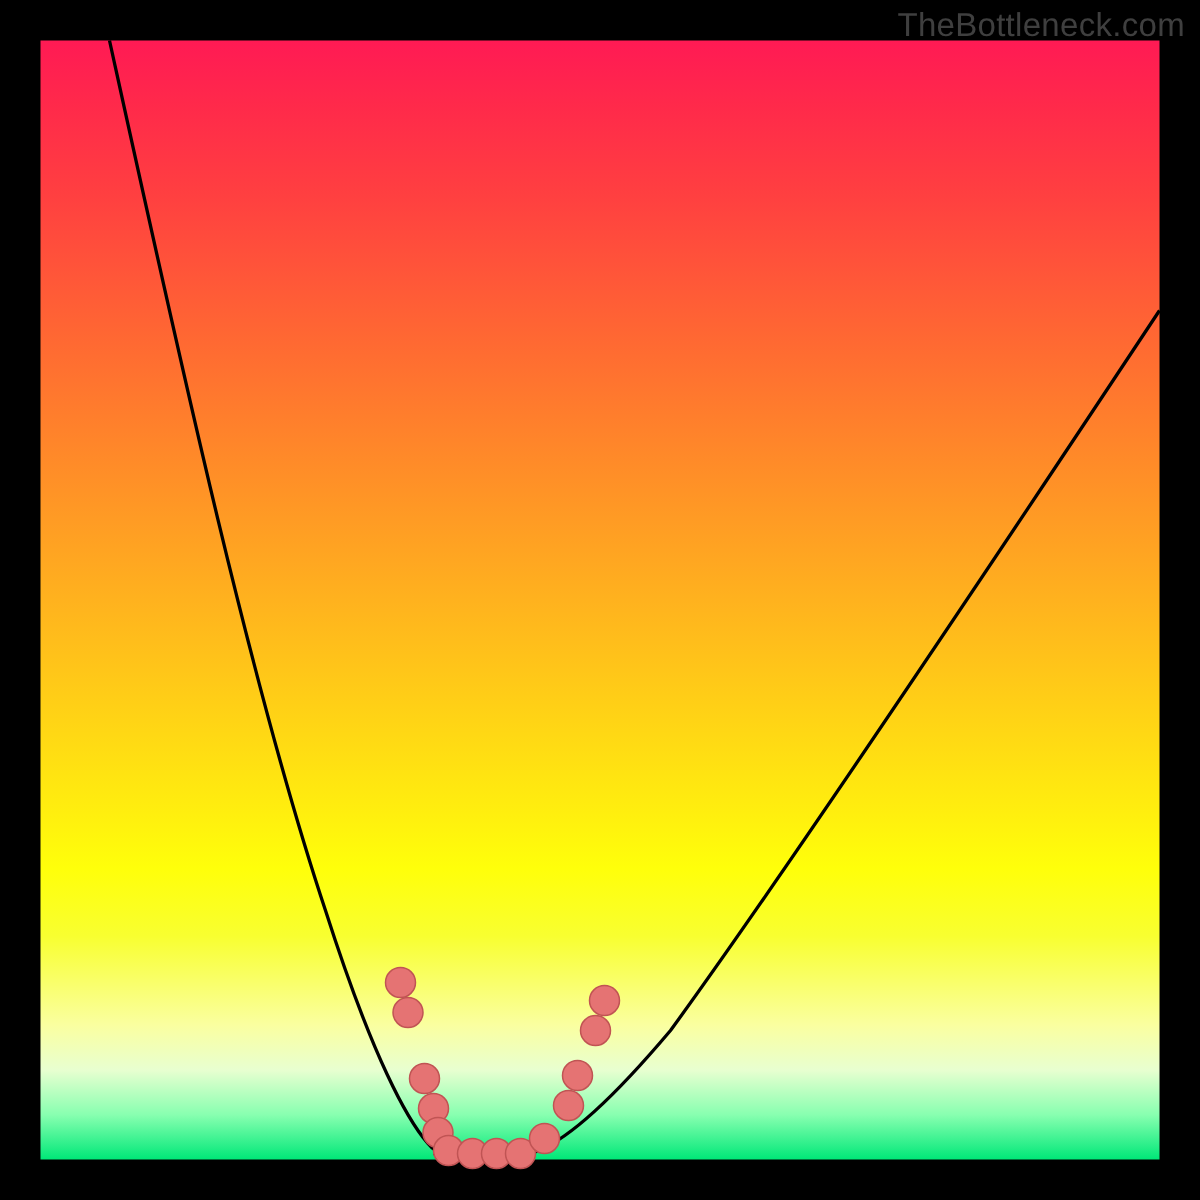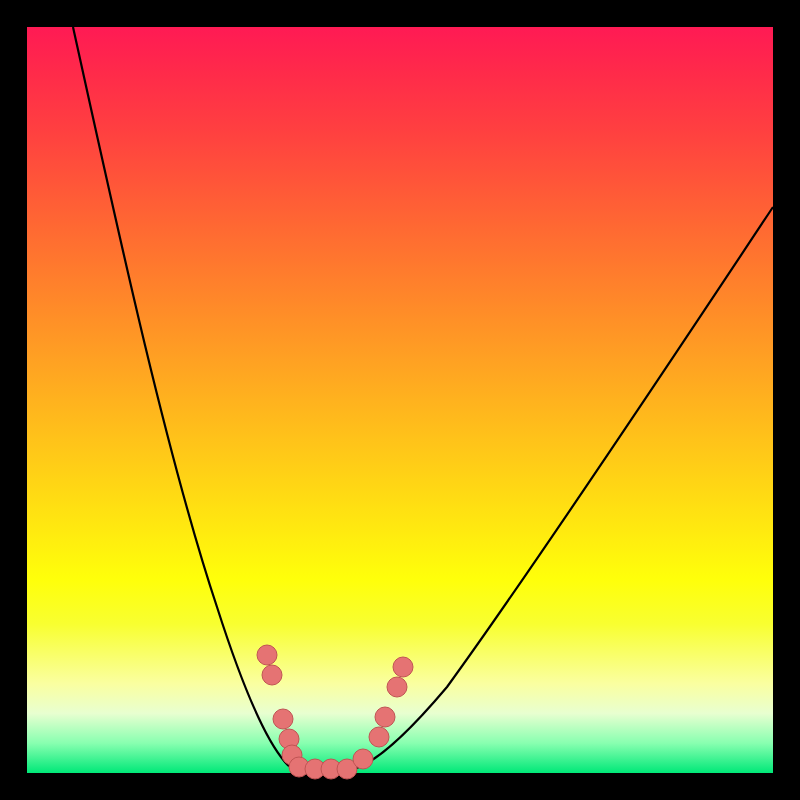--- a/index.html
+++ b/index.html
@@ -83,13 +83,14 @@
         <circle cx="304" cy="742" r="10" fill="#e57373" stroke="#c05454" stroke-width="1"></circle>
         <circle cx="320" cy="742" r="10" fill="#e57373" stroke="#c05454" stroke-width="1"></circle>
         <circle cx="336" cy="732" r="10" fill="#e57373" stroke="#c05454" stroke-width="1"></circle>
         <circle cx="352" cy="710" r="10" fill="#e57373" stroke="#c05454" stroke-width="1"></circle>
         <circle cx="358" cy="690" r="10" fill="#e57373" stroke="#c05454" stroke-width="1"></circle>
         <circle cx="370" cy="660" r="10" fill="#e57373" stroke="#c05454" stroke-width="1"></circle>
         <circle cx="376" cy="640" r="10" fill="#e57373" stroke="#c05454" stroke-width="1"></circle>
       </g>
   </svg>
 
+  <div class="watermark">TheBottleneck.com</div>
 </div>
 
 </body></html>

